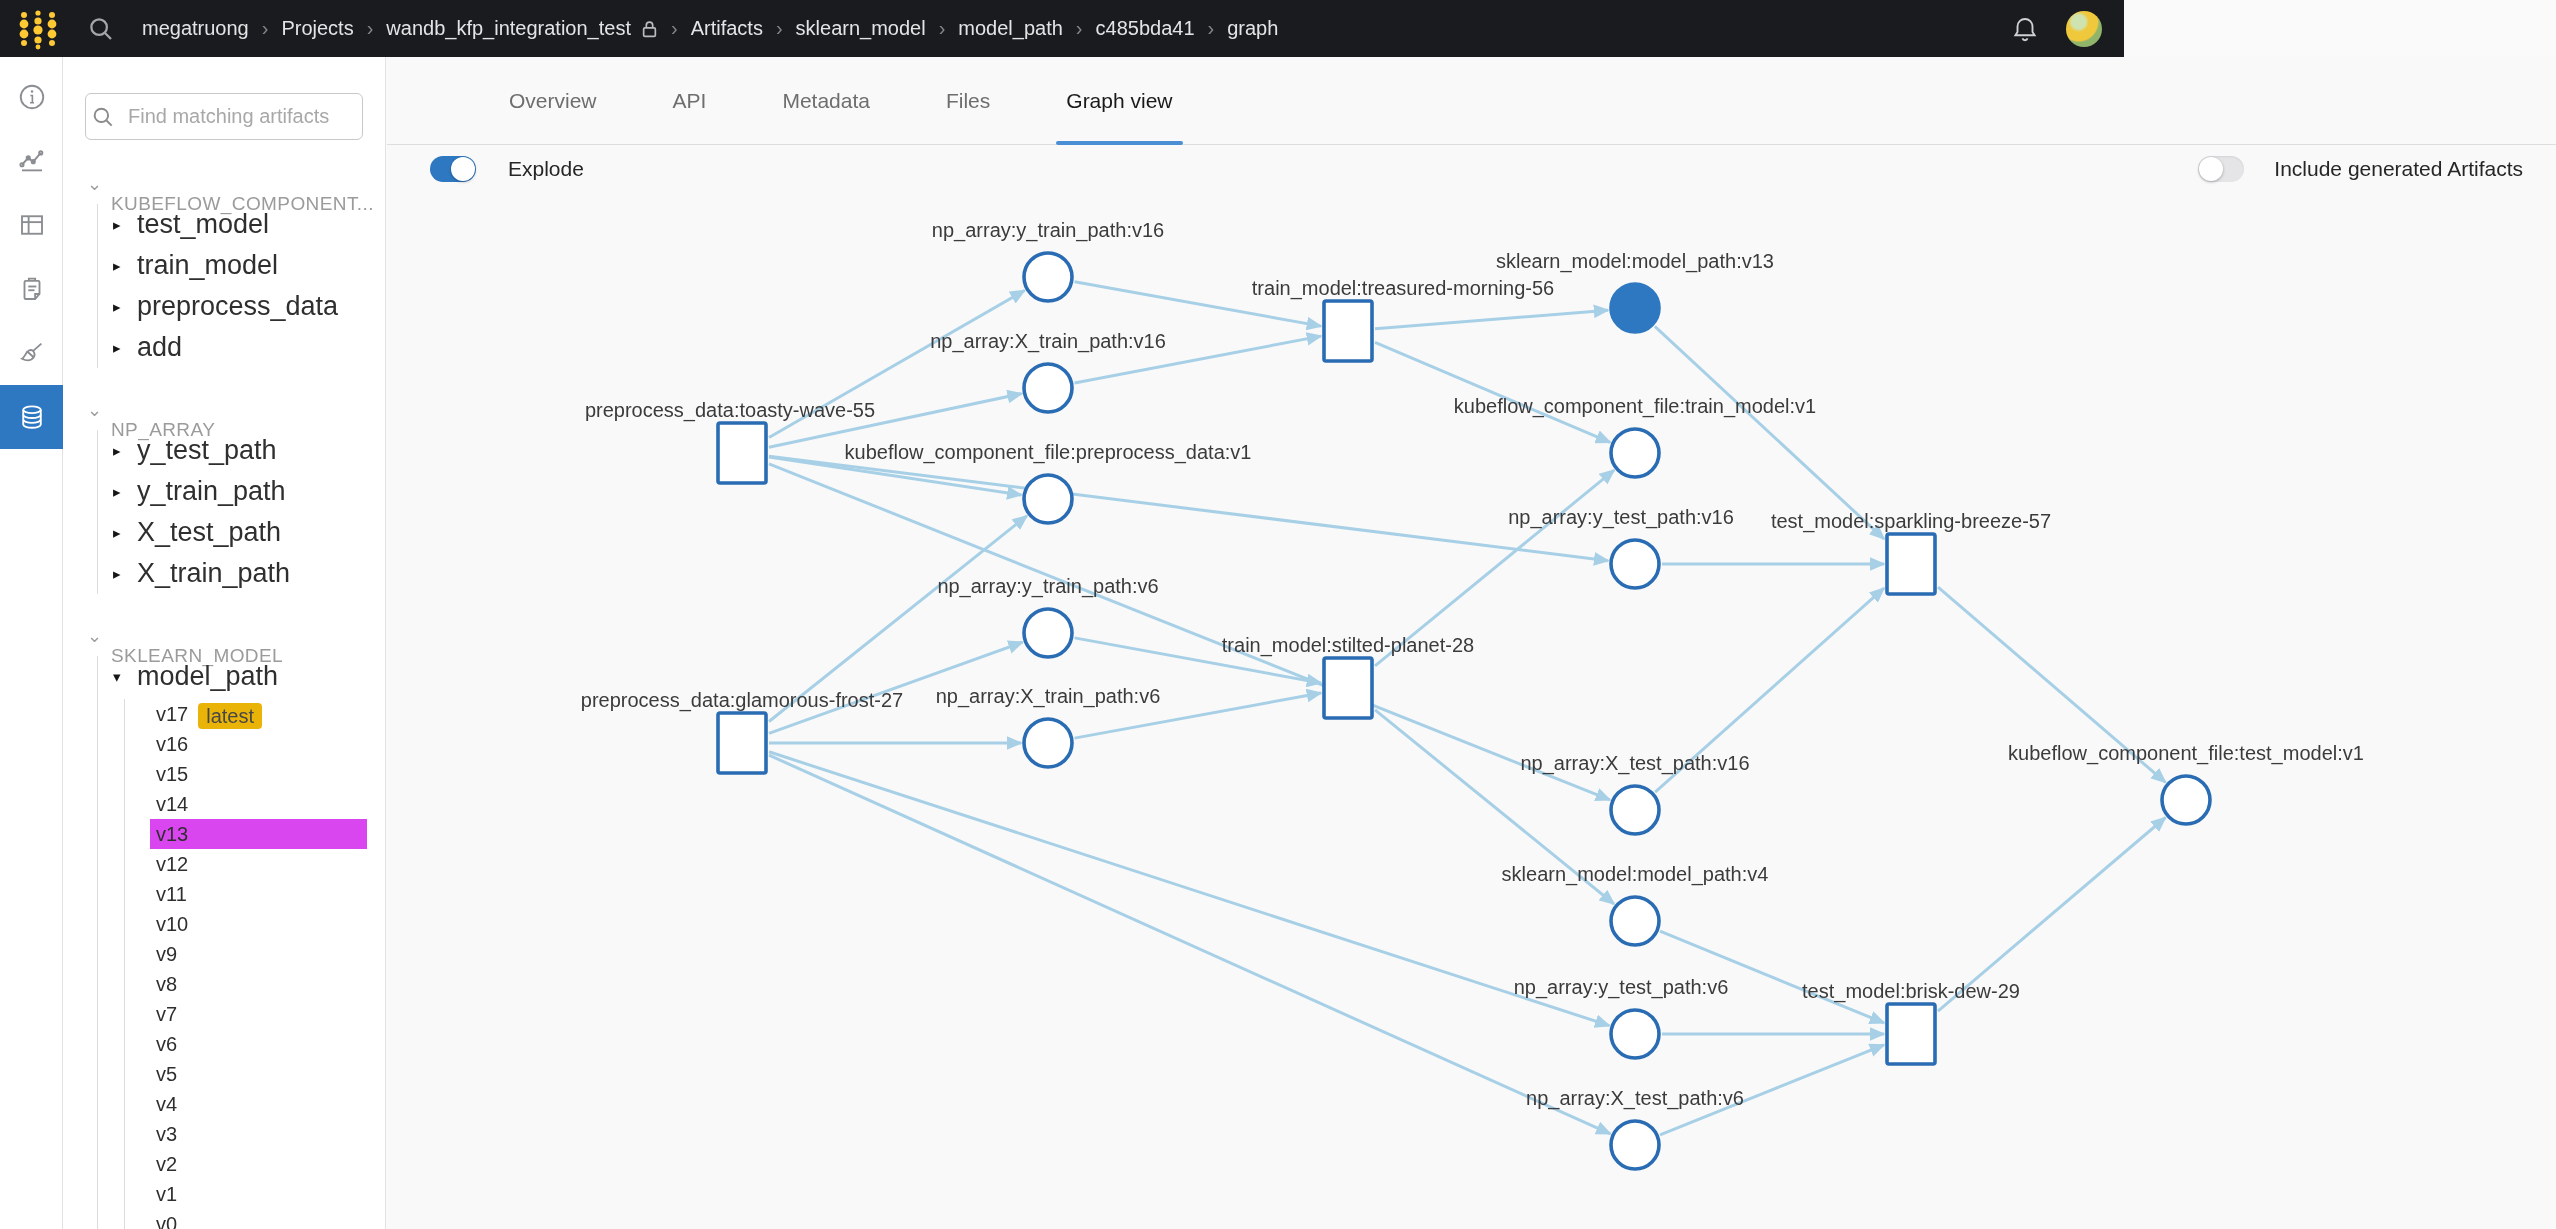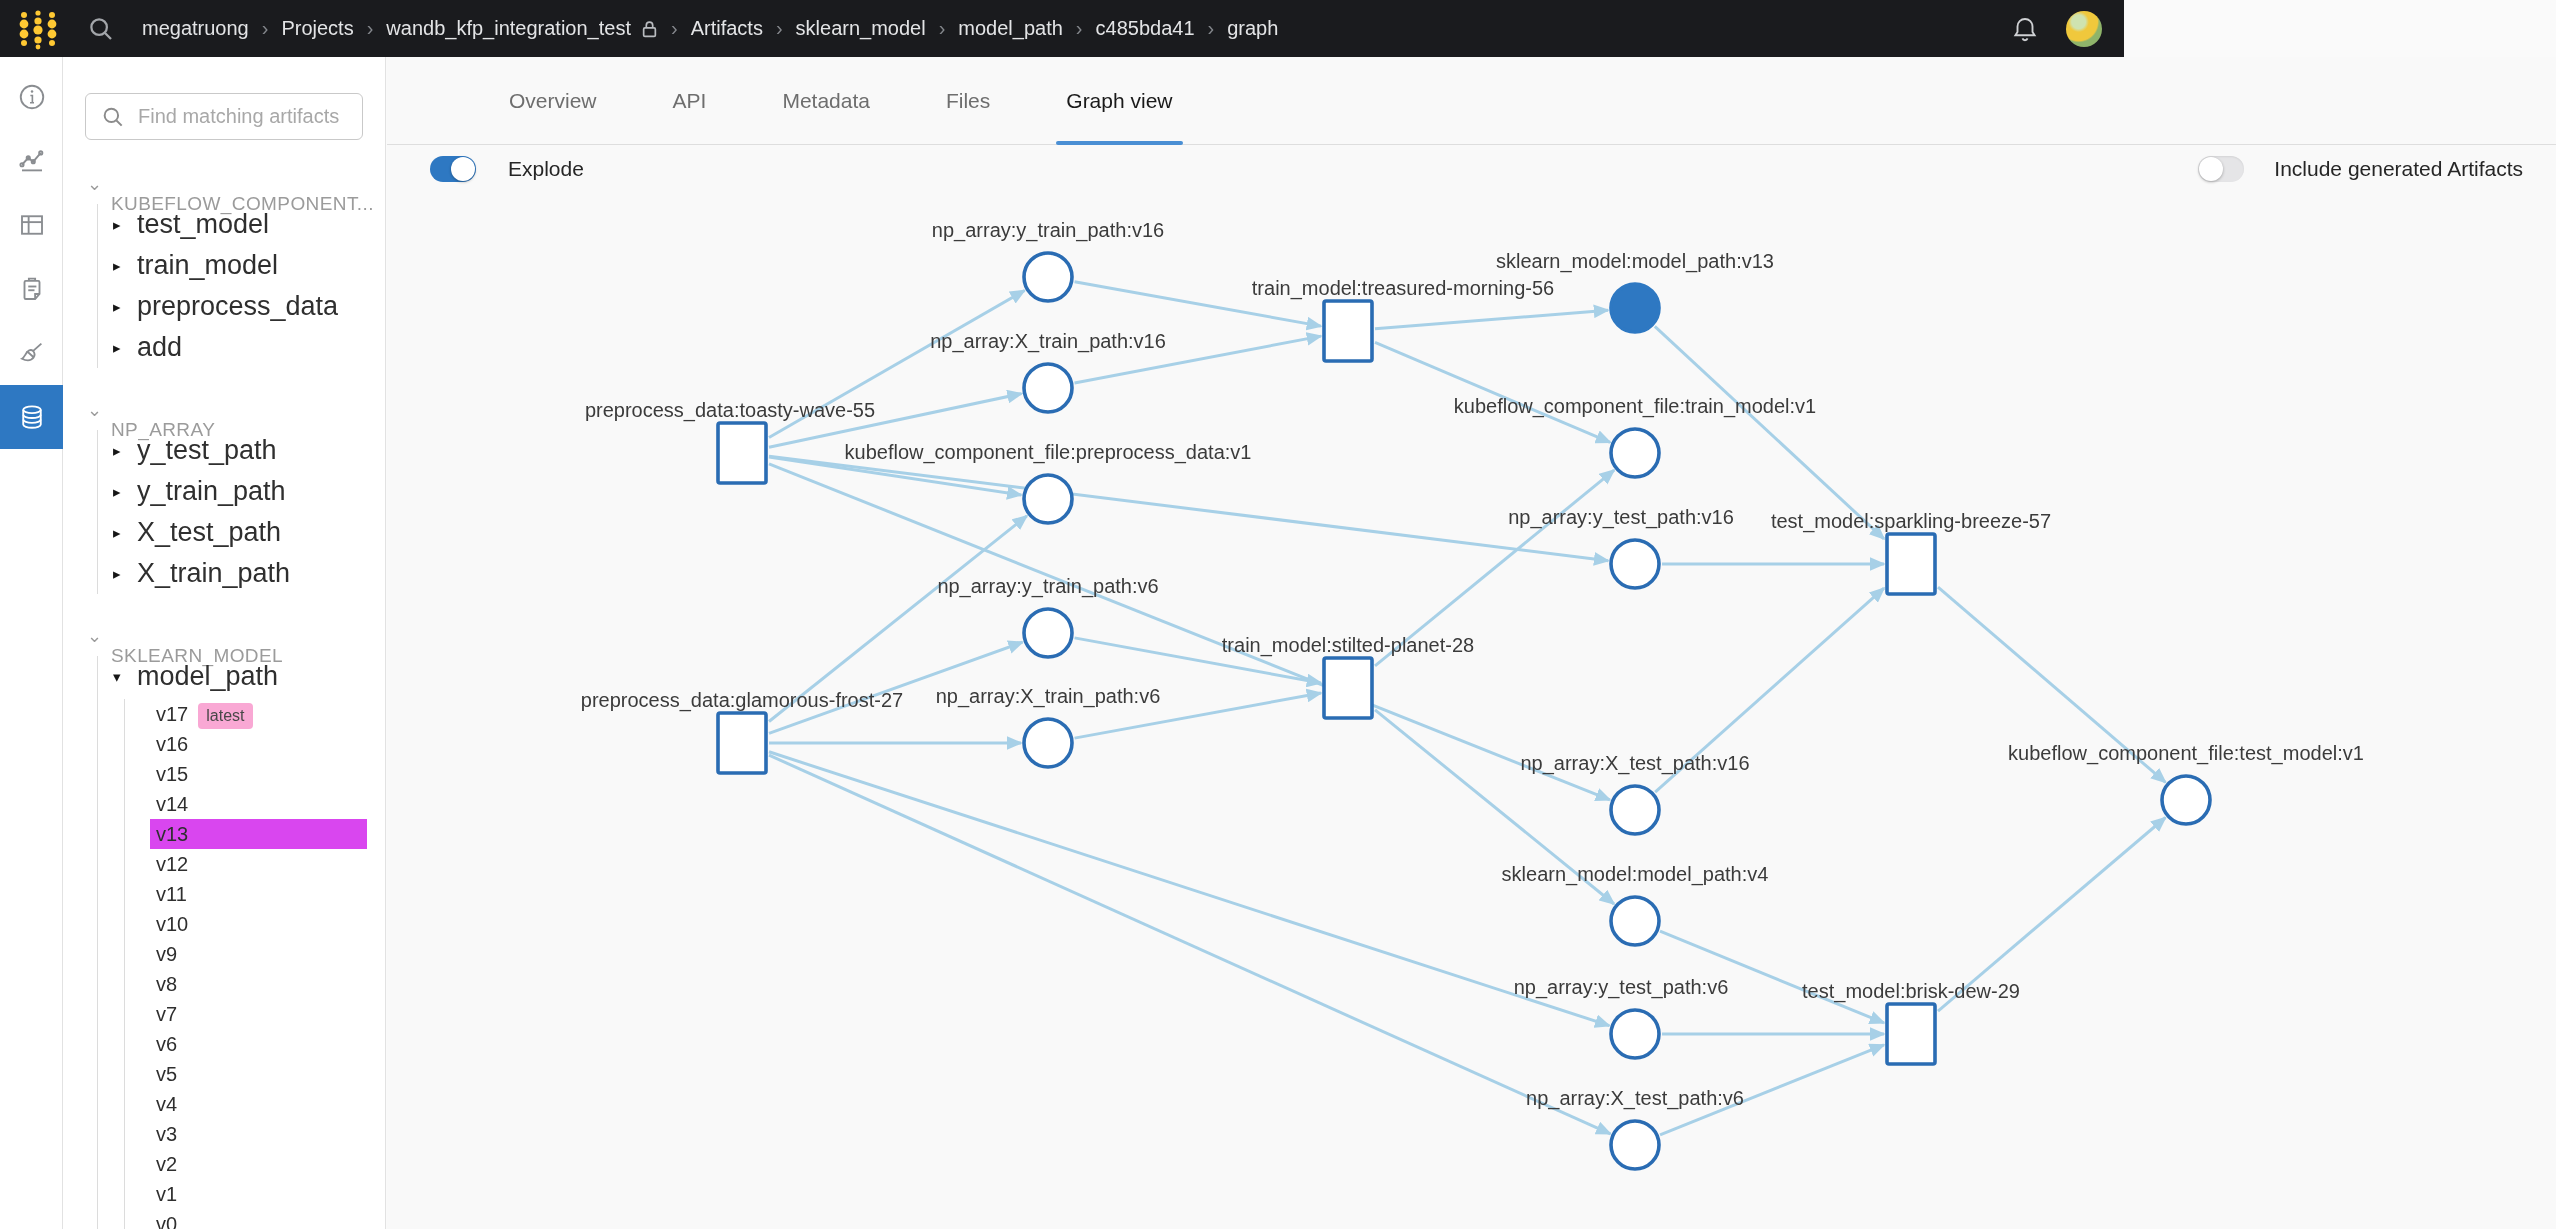--- a/index.html
+++ b/index.html
@@ -25,39 +25,39 @@
     border-right:1px solid #e2e2e2;display:flex;flex-direction:column;padding-top:8px;z-index:20;}
   .rail-item{width:63px;height:64px;display:flex;align-items:center;justify-content:center;
     color:#8a8d91;cursor:pointer;}
   .rail-item.selected{background:#2e78c2;color:#fff;}
   .rail-item svg{width:30px;height:30px;}
 
   
   .sidebar{position:absolute;left:63px;top:57px;width:323px;bottom:0;background:#fff;
     border-right:1px solid #e2e2e2;overflow:hidden;z-index:10;}
   .search-box{margin:36px 22px 0 22px;height:47px;border:1px solid #c9c9c9;border-radius:6px;
-    display:flex;align-items:center;padding:0 14px;background:#fff;}
+    display:flex;align-items:center;padding:0 4px;background:#fff;}
   .search-box svg{flex:none;color:#8b8b8b;}
   .search-box input{border:none;outline:none;flex:1;min-width:0;margin-left:10px;
     font-size:20px;font-family:"Liberation Sans",sans-serif;color:#333;background:transparent;}
   .search-box input::placeholder{color:#a8a8a8;}
   .tree{padding-left:24px;padding-top:2px;}
   .group-header{margin-top:27px;height:30px;display:flex;align-items:center;cursor:pointer;}
   .group-caret{color:#9b9b9b;font-size:18px;width:24px;line-height:18px;}
   .group-label{color:#9b9b9b;font-size:19px;font-weight:400;letter-spacing:.4px;margin-top:40px;}
   .group-children{margin-left:10px;border-left:1px solid #dcdcdc;padding-left:15px;margin-top:5px;}
   .tree-item{height:41px;display:flex;align-items:center;cursor:pointer;}
   .tree-caret{width:24px;font-size:15px;color:#161616;}
   .tree-label{font-size:27px;color:#2f2f2f;}
   .versions{margin-left:11px;border-left:1px solid #dcdcdc;padding-left:25px;margin-right:18px;
     margin-top:2px;padding-bottom:6px;}
   .version-row{height:30px;line-height:30px;font-size:20px;color:#2f2f2f;cursor:pointer;
     padding-left:6px;display:flex;align-items:flex-end;}
   .version-row.selected{background:#d946ef;}
-  .badge{margin-left:10px;background:#f9a8d4;color:#474747;font-size:16px;border-radius:4px;
+  .badge{margin-left:10px;background:#eab308;color:#474747;font-size:20px;border-radius:4px;
     padding:1px 8px;line-height:24px;}
 
   
   .main{position:absolute;left:387px;top:57px;right:0;bottom:0;background:#f9f9f9;}
   .tabs-row{height:88px;border-bottom:1px solid #dedede;display:flex;align-items:stretch;
     padding-left:116px;}
   .tab{font-size:21px;color:#6e6e6e;display:flex;align-items:center;padding:0 6px;
     margin-right:64px;position:relative;cursor:pointer;}
   .tab.active{color:#1a1a1a;}
   .tab.active::after{content:"";position:absolute;left:-4px;right:-4px;bottom:-1px;height:4px;

